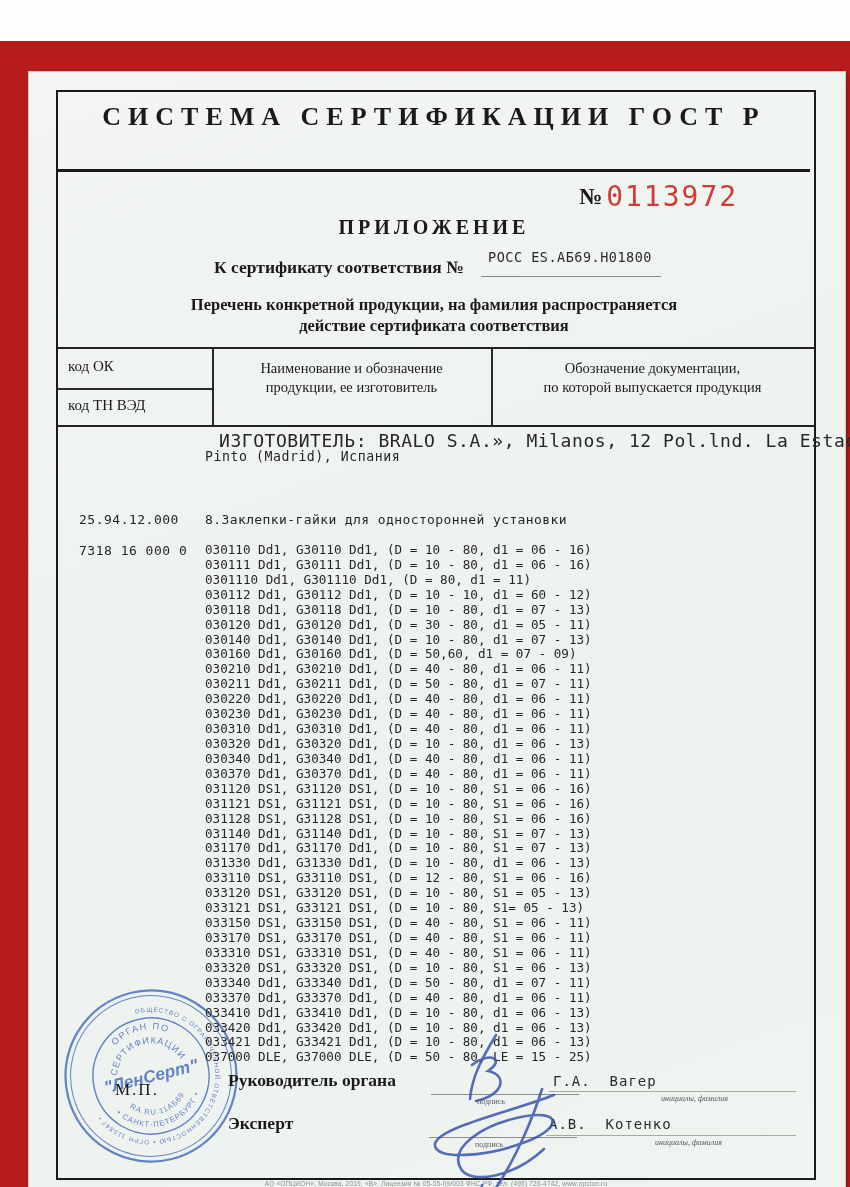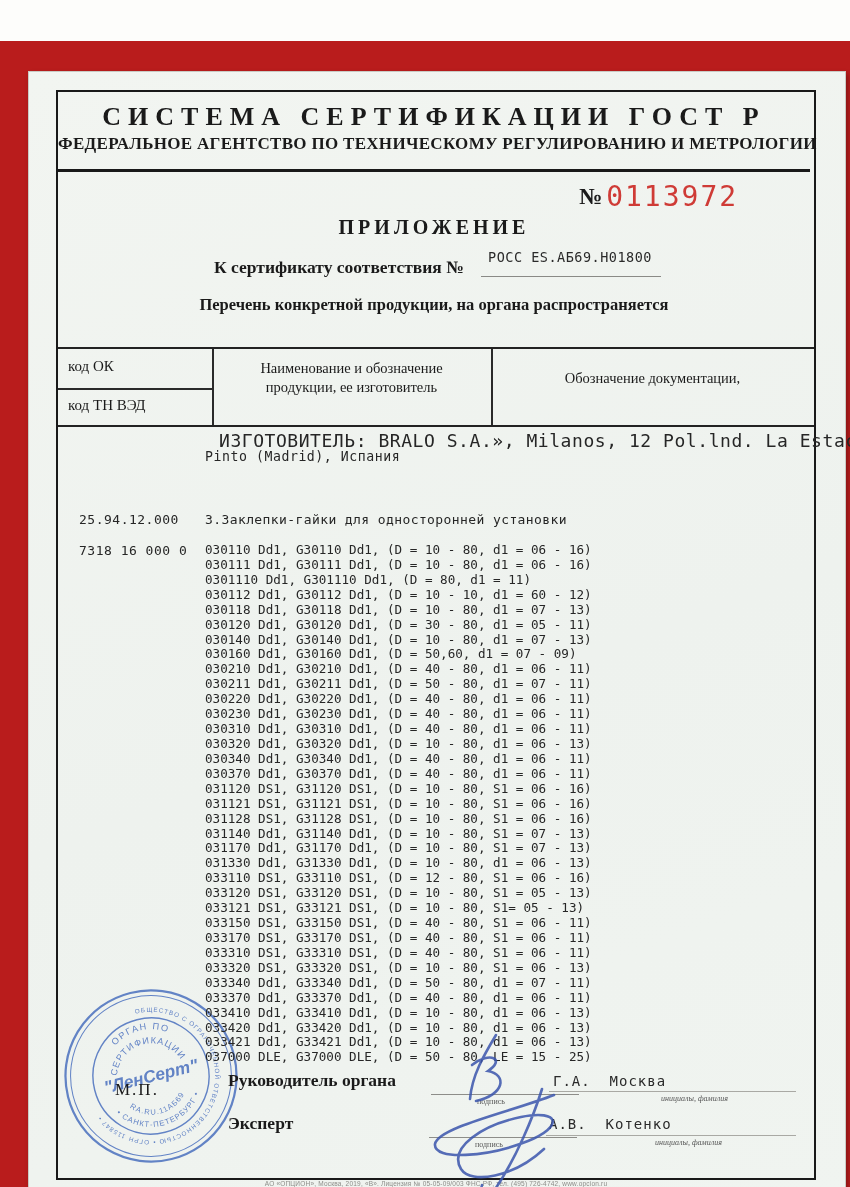--- a/index.html
+++ b/index.html
@@ -66,58 +66,59 @@
 </head>
 <body>
 
 <div id="page">
   <div id="paper">
 
     <div class="abs" id="frame"></div>
 
     <div class="abs" id="headerblock">
       <div class="title1">СИСТЕМА СЕРТИФИКАЦИИ ГОСТ Р</div>
-      <div class="title2">ФЕДЕРАЛЬНОЕ АГЕНТСТВО ПО ТЕХНИЧЕСКОМУ РЕГУЛИРОВАНИЮ И МЕТРОЛОГИИ</div>
     </div>
 
     <div class="abs" id="numberline">
       <span class="nsym">№</span>
       <span class="ndigits">0113972</span>
     </div>
 
     <div class="abs" id="appendixtitle">ПРИЛОЖЕНИЕ</div>
 
     <div class="abs" id="certlabel">К сертификату соответствия №</div>
     <div class="abs" id="certunderline"></div>
     <div class="abs mono" id="certvalue">РОСС ES.АБ69.Н01800</div>
 
     <div class="abs" id="listtitle">
-      <div>Перечень конкретной продукции,  на органа распространяется</div>
+      <div>Перечень конкретной продукции,  на фамилия распространяется</div>
+      <div>действие сертификата соответствия</div>
     </div>
 
     <div class="abs" id="tblhead">
       <div class="vline" id="vline1"></div>
       <div class="vline" id="vline2"></div>
       <div id="hline1"></div>
       <div class="c1lab" id="codeok">код ОК</div>
       <div class="c1lab" id="codetnved">код ТН ВЭД</div>
       <div class="hcell" id="hcell2">
         <div>Наименование и обозначение</div>
         <div>продукции, ее изготовитель</div>
       </div>
       <div class="hcell" id="hcell3">
         <div>Обозначение документации,</div>
+        <div>по которой выпускается продукция</div>
       </div>
     </div>
 
     <div class="abs mono" id="mfr1">ИЗГОТОВИТЕЛЬ: BRALO S.A.», Milanos, 12 Pol.lnd. La Estacion 28320</div>
     <div class="abs mono" id="mfr2">Pinto (Madrid), Испания</div>
 
     <div class="abs mono" id="okcode">25.94.12.000</div>
-    <div class="abs mono" id="prodheading">3.Заклепки-гайки для односторонней установки</div>
+    <div class="abs mono" id="prodheading">8.Заклепки-гайки для односторонней установки</div>
     <div class="abs mono" id="tnvedcode">7318 16 000 0</div>
 
     <div class="abs mono" id="prodlines"><div class="pline">030110 Dd1, G30110 Dd1, (D = 10 - 80, d1 = 06 - 16)</div><div class="pline">030111 Dd1, G30111 Dd1, (D = 10 - 80, d1 = 06 - 16)</div><div class="pline">0301110 Dd1, G301110 Dd1, (D = 80, d1 = 11)</div><div class="pline">030112 Dd1, G30112 Dd1, (D = 10 - 10, d1 = 60 - 12)</div><div class="pline">030118 Dd1, G30118 Dd1, (D = 10 - 80, d1 = 07 - 13)</div><div class="pline">030120 Dd1, G30120 Dd1, (D = 30 - 80, d1 = 05 - 11)</div><div class="pline">030140 Dd1, G30140 Dd1, (D = 10 - 80, d1 = 07 - 13)</div><div class="pline">030160 Dd1, G30160 Dd1, (D = 50,60, d1 = 07 - 09)</div><div class="pline">030210 Dd1, G30210 Dd1, (D = 40 - 80, d1 = 06 - 11)</div><div class="pline">030211 Dd1, G30211 Dd1, (D = 50 - 80, d1 = 07 - 11)</div><div class="pline">030220 Dd1, G30220 Dd1, (D = 40 - 80, d1 = 06 - 11)</div><div class="pline">030230 Dd1, G30230 Dd1, (D = 40 - 80, d1 = 06 - 11)</div><div class="pline">030310 Dd1, G30310 Dd1, (D = 40 - 80, d1 = 06 - 11)</div><div class="pline">030320 Dd1, G30320 Dd1, (D = 10 - 80, d1 = 06 - 13)</div><div class="pline">030340 Dd1, G30340 Dd1, (D = 40 - 80, d1 = 06 - 11)</div><div class="pline">030370 Dd1, G30370 Dd1, (D = 40 - 80, d1 = 06 - 11)</div><div class="pline">031120 DS1, G31120 DS1, (D = 10 - 80, S1 = 06 - 16)</div><div class="pline">031121 DS1, G31121 DS1, (D = 10 - 80, S1 = 06 - 16)</div><div class="pline">031128 DS1, G31128 DS1, (D = 10 - 80, S1 = 06 - 16)</div><div class="pline">031140 Dd1, G31140 Dd1, (D = 10 - 80, S1 = 07 - 13)</div><div class="pline">031170 Dd1, G31170 Dd1, (D = 10 - 80, S1 = 07 - 13)</div><div class="pline">031330 Dd1, G31330 Dd1, (D = 10 - 80, d1 = 06 - 13)</div><div class="pline">033110 DS1, G33110 DS1, (D = 12 - 80, S1 = 06 - 16)</div><div class="pline">033120 DS1, G33120 DS1, (D = 10 - 80, S1 = 05 - 13)</div><div class="pline">033121 DS1, G33121 DS1, (D = 10 - 80, S1= 05 - 13)</div><div class="pline">033150 DS1, G33150 DS1, (D = 40 - 80, S1 = 06 - 11)</div><div class="pline">033170 DS1, G33170 DS1, (D = 40 - 80, S1 = 06 - 11)</div><div class="pline">033310 DS1, G33310 DS1, (D = 40 - 80, S1 = 06 - 11)</div><div class="pline">033320 DS1, G33320 DS1, (D = 10 - 80, S1 = 06 - 13)</div><div class="pline">033340 Dd1, G33340 Dd1, (D = 50 - 80, d1 = 07 - 11)</div><div class="pline">033370 Dd1, G33370 Dd1, (D = 40 - 80, d1 = 06 - 11)</div><div class="pline">033410 Dd1, G33410 Dd1, (D = 10 - 80, d1 = 06 - 13)</div><div class="pline">033420 Dd1, G33420 Dd1, (D = 10 - 80, d1 = 06 - 13)</div><div class="pline">033421 Dd1, G33421 Dd1, (D = 10 - 80, d1 = 06 - 13)</div><div class="pline">037000 DLE, G37000 DLE, (D = 50 - 80, LE = 15 - 25)</div></div>
 
     <svg class="abs" id="stampsvg" viewBox="0 0 220 220">
       <defs>
         <path id="ringPath" d="M 110 47 A 63 63 0 1 1 109.9 47"></path>
         <path id="arcTop1" d="M 64 110 A 46 46 0 0 1 156 110"></path>
         <path id="arcTop2" d="M 76 112 A 34 34 0 0 1 144 112"></path>
         <path id="arcBot1" d="M 74 112 A 36 36 0 0 0 146 112"></path>
@@ -148,21 +149,21 @@
           </text>
         </g>
       </g>
     </svg>
 
     <div class="abs" id="mplabel">М.П.</div>
 
     <div class="abs siglabel" id="sig1label">Руководитель органа</div>
     <div class="abs sigline" id="sigline1"></div>
     <div class="abs sigcaption" id="sigcap1">подпись</div>
-    <div class="abs signame" id="signame1">Г.А.  Москва</div>
+    <div class="abs signame" id="signame1">Г.А.  Вагер</div>
     <div class="abs nameline" id="nameline1"></div>
     <div class="abs namecaption" id="namecap1">инициалы, фамилия</div>
 
     <div class="abs siglabel" id="sig2label">Эксперт</div>
     <div class="abs sigline" id="sigline2"></div>
     <div class="abs sigcaption" id="sigcap2">подпись</div>
     <div class="abs signame" id="signame2">А.В.  Котенко</div>
     <div class="abs nameline" id="nameline2"></div>
     <div class="abs namecaption" id="namecap2">инициалы, фамилия</div>
 

